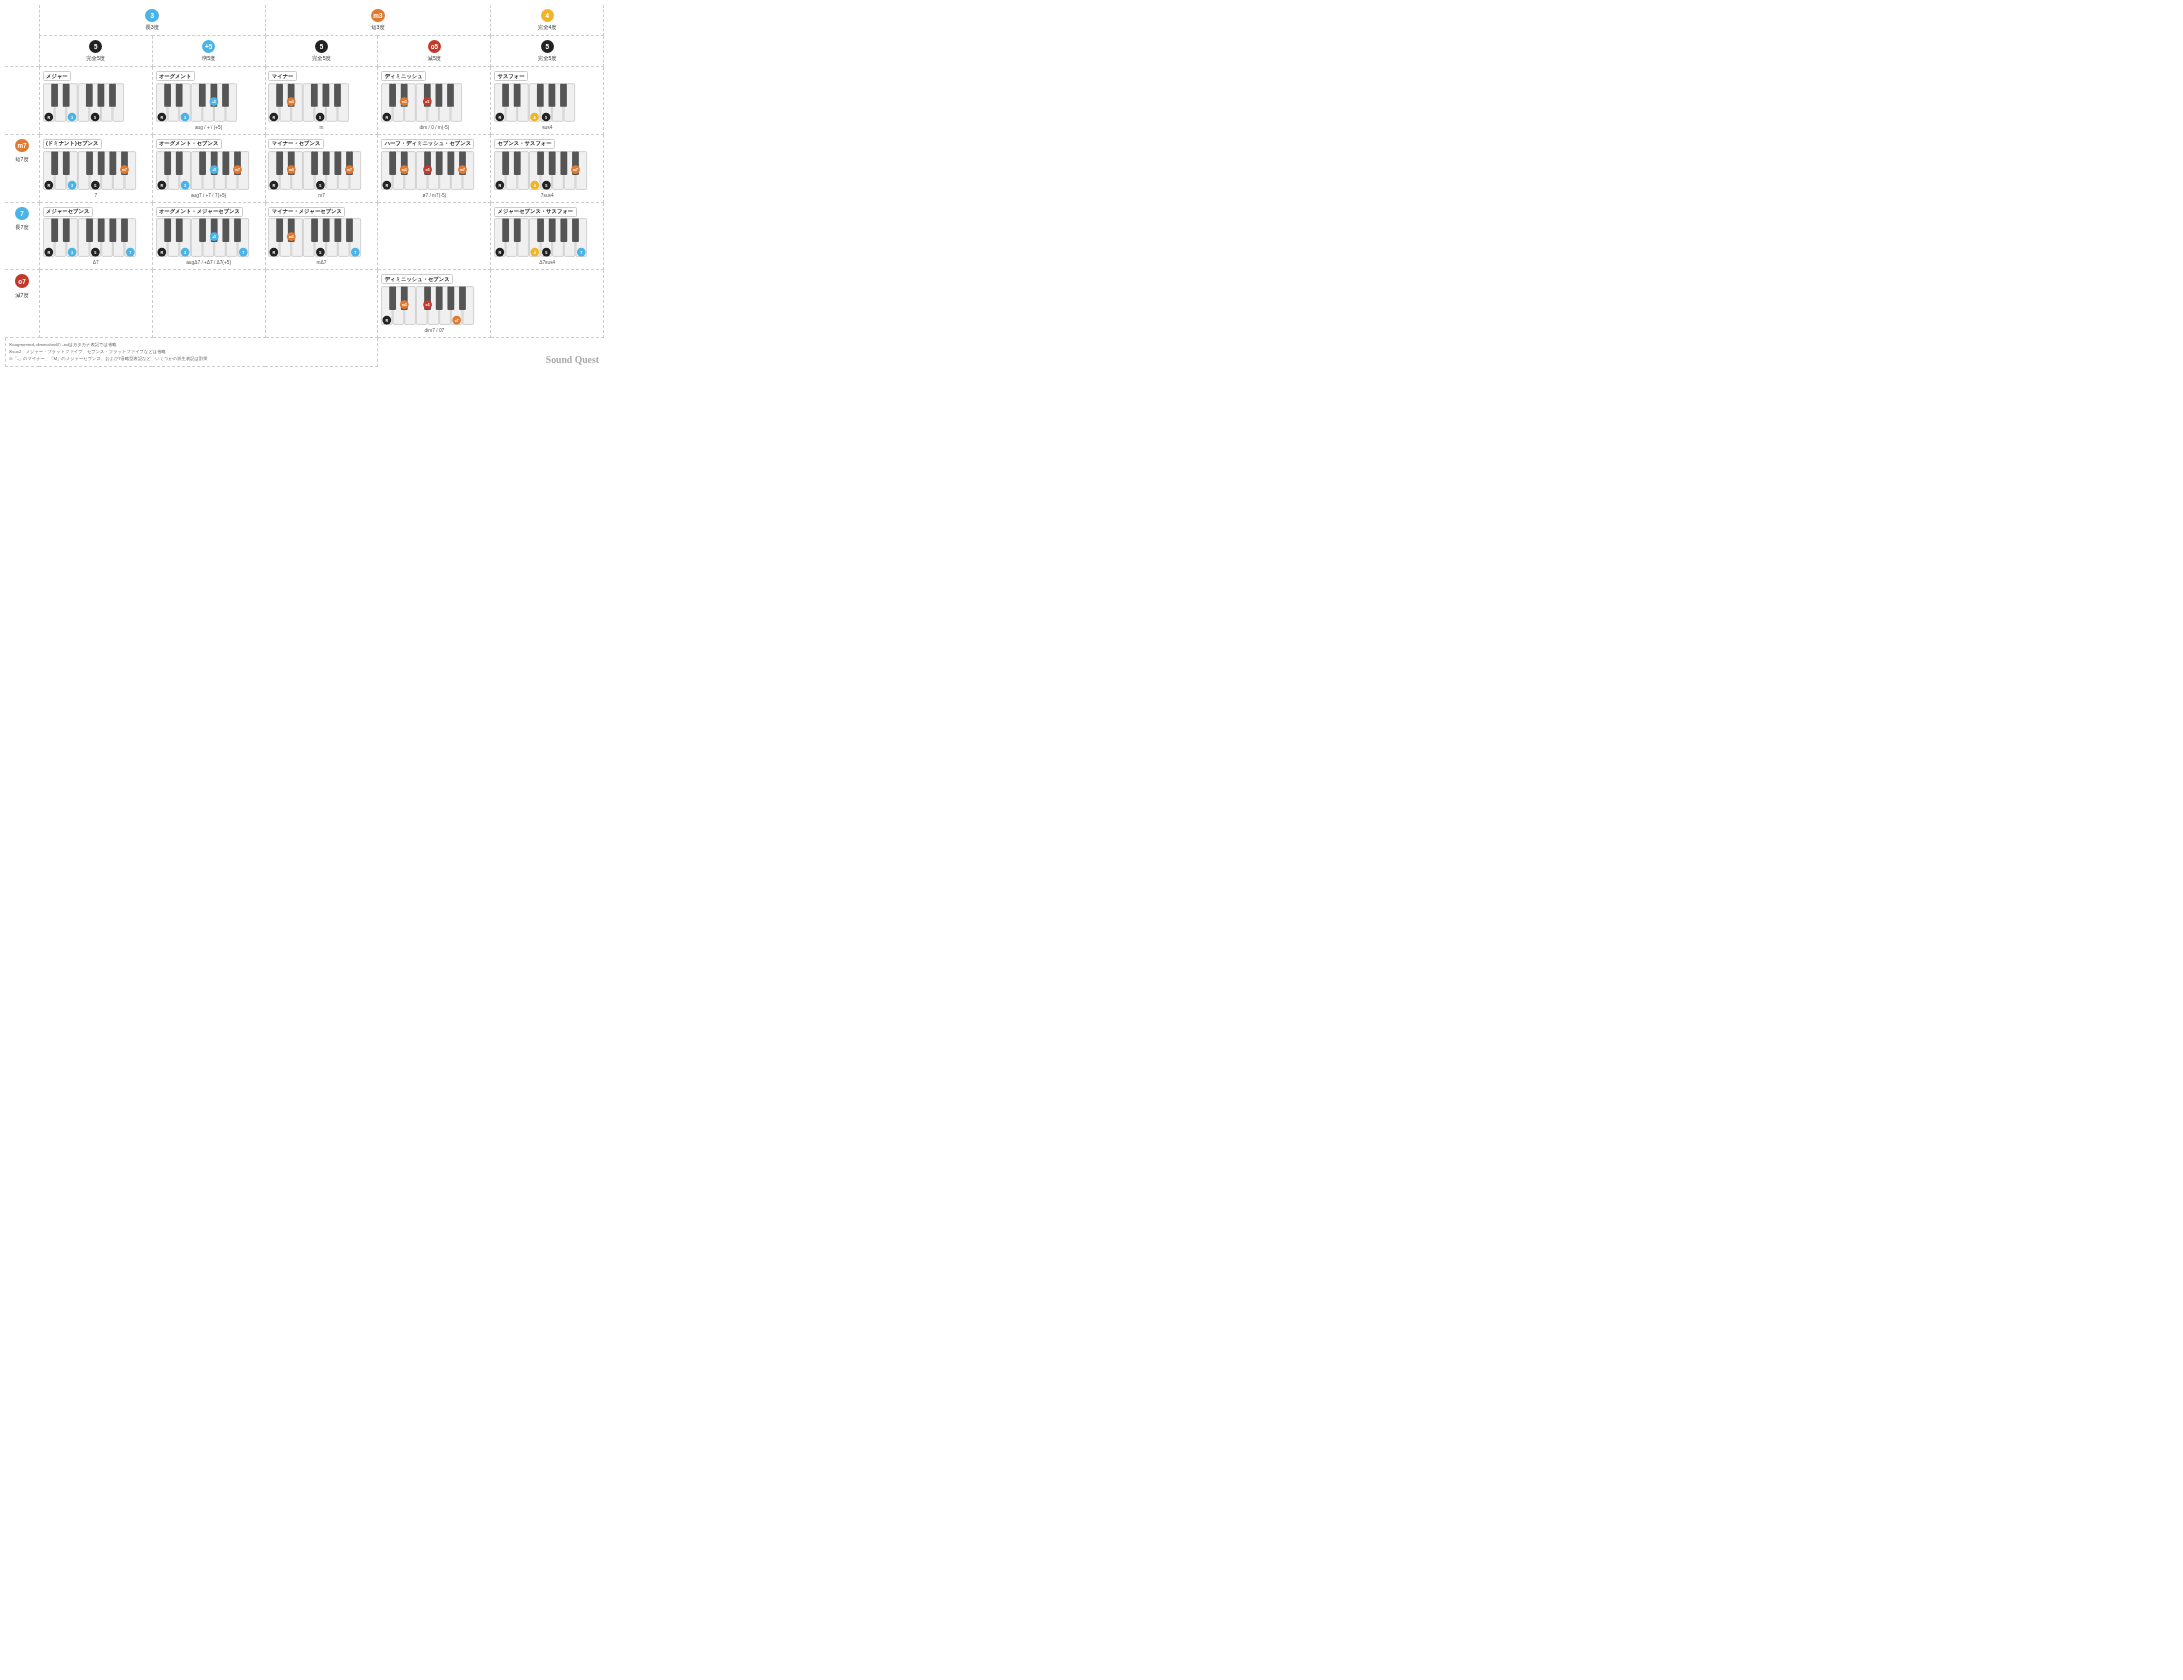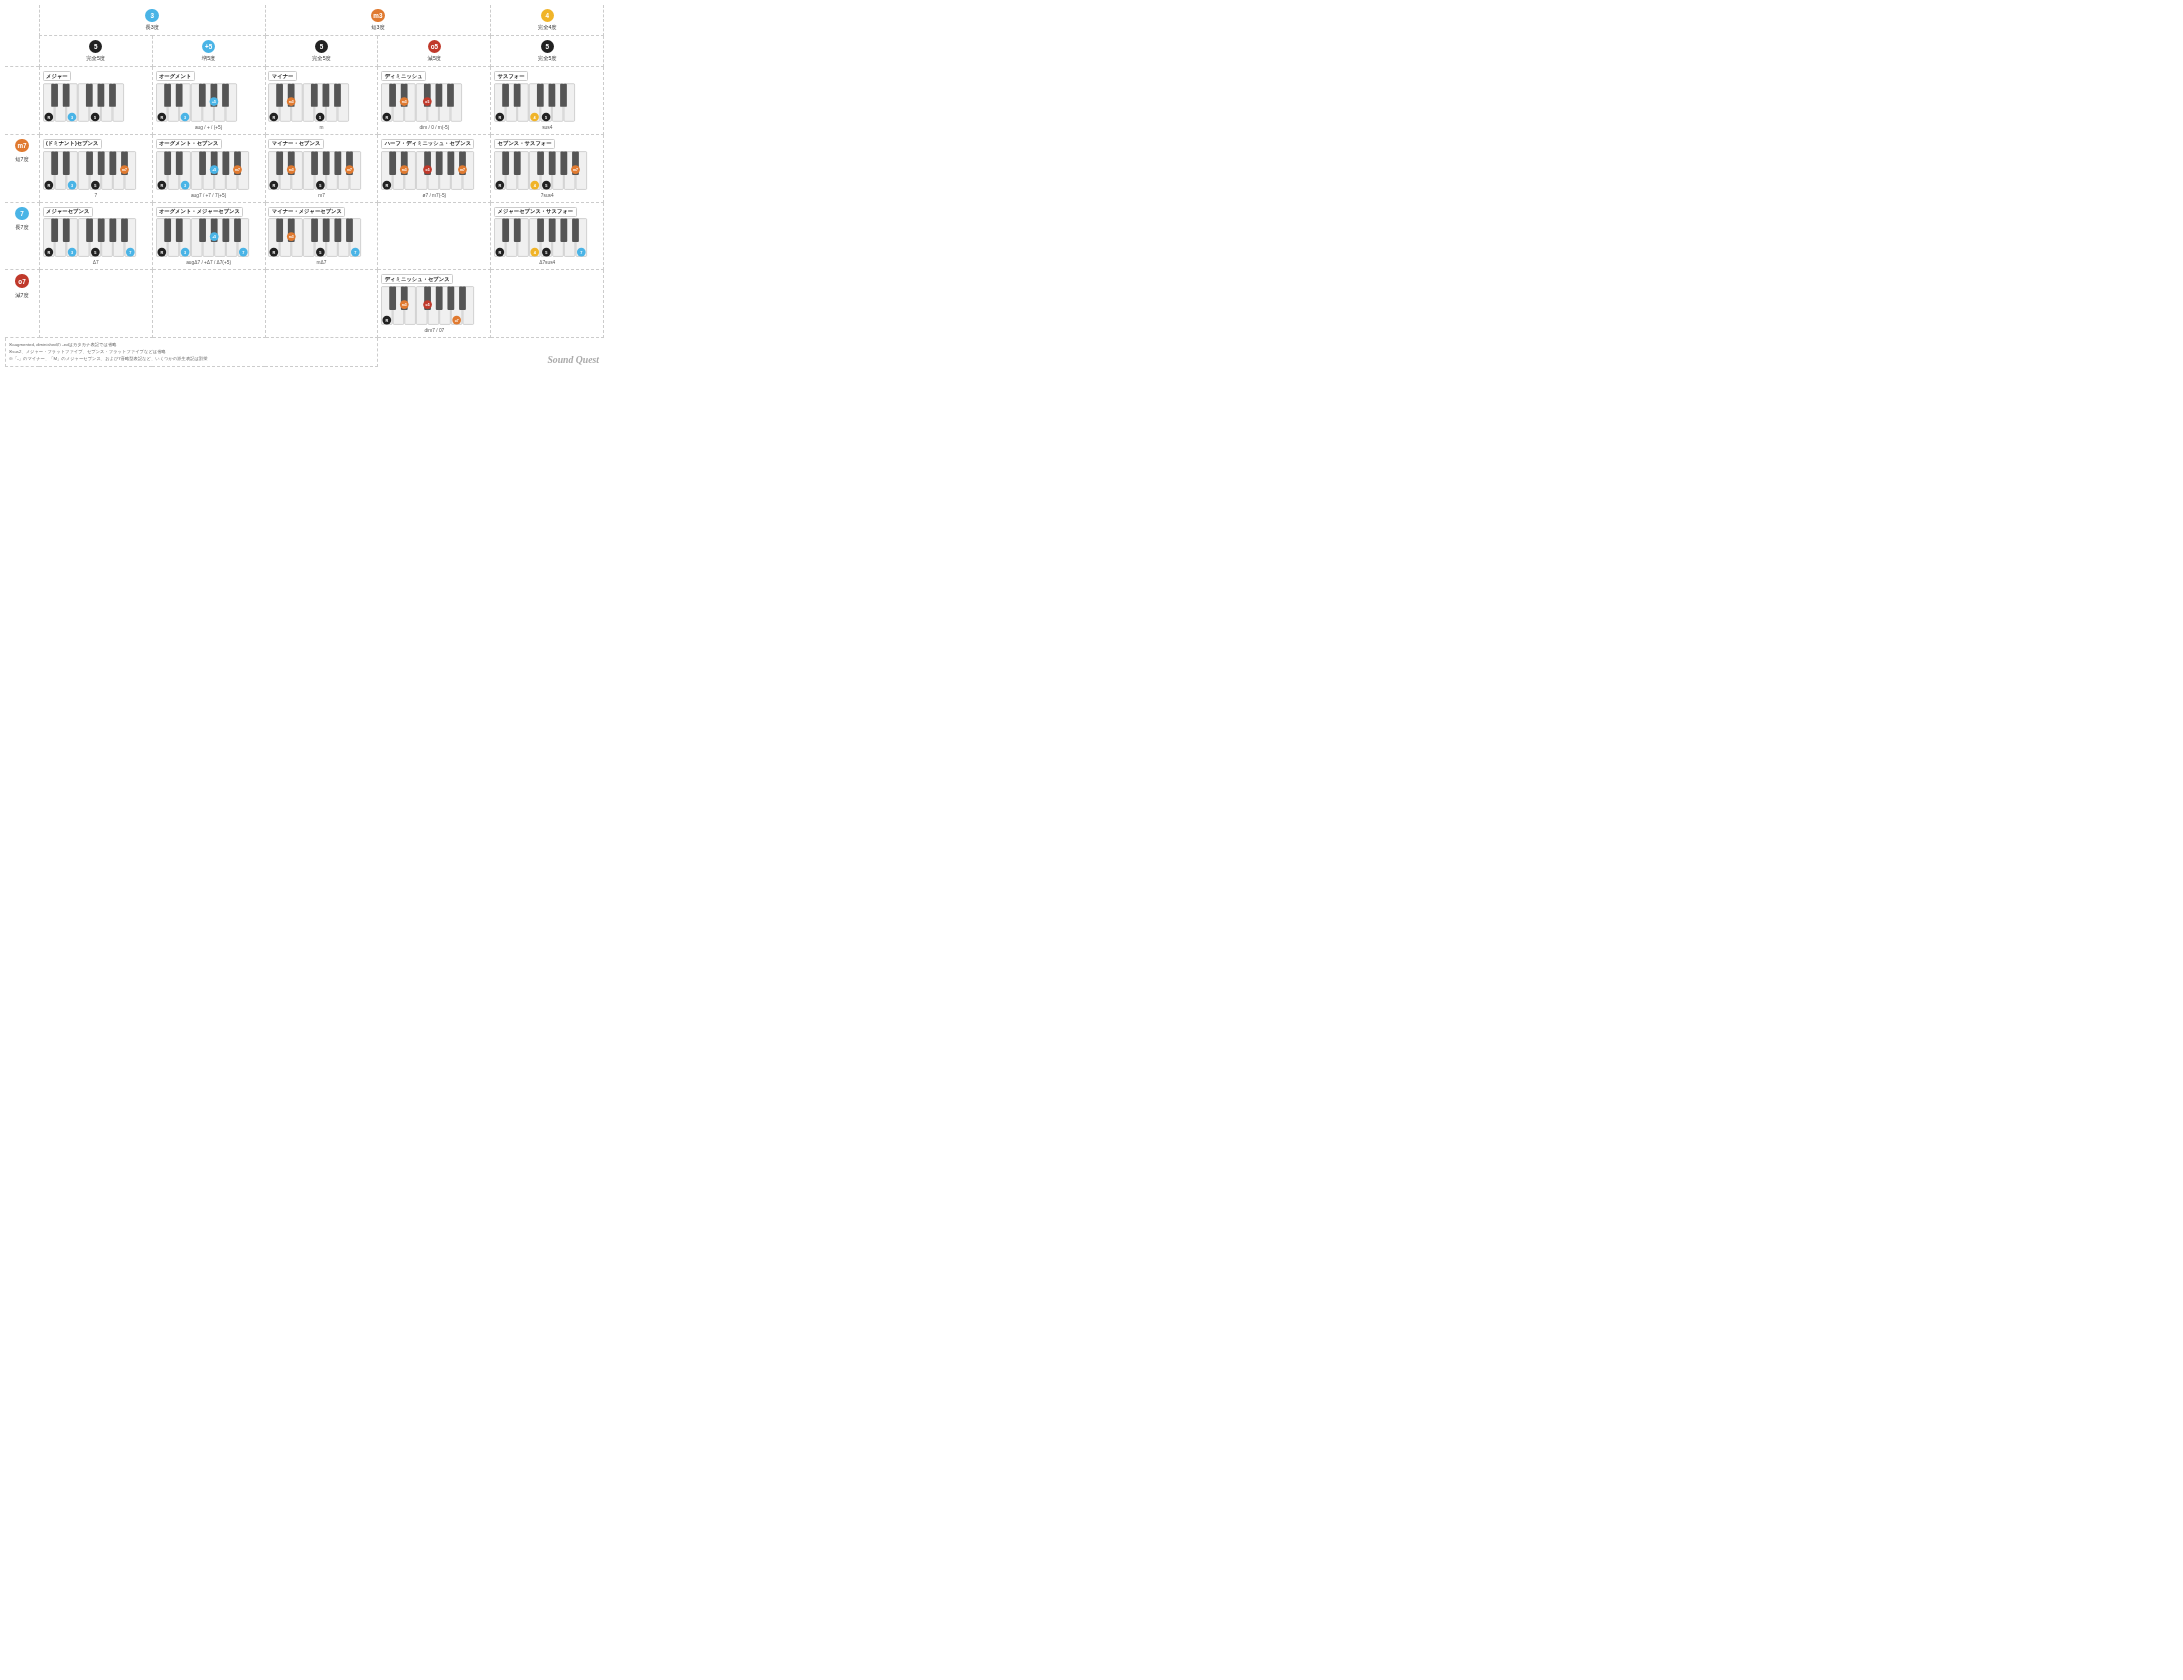--- a/index.html
+++ b/index.html
@@ -705,19 +705,19 @@
     </td>
     <td style="border:0.5px dashed #ccc;"></td>
   </tr>
 
   <tr>
     <td colspan="4" class="footer-notes">
       <div>※augmented, diminishedの -edはカタカナ表記では省略</div>
       <div>※sus2、メジャー・フラットファイブ、セブンス・フラットファイブなどは省略</div>
       <div>※「-」のマイナー、「M」のメジャーセブンス、および7音略型表記など、いくつかの派生表記は割愛</div>
     </td>
-    <td colspan="2" style="border:none; text-align:right; vertical-align:bottom; padding-bottom:1.9px; padding-right:4.8px;font-style:italic;">
+    <td colspan="2" style="border:none; text-align:right; vertical-align:bottom; padding-bottom:1.9px; padding-right:4.8px;">
       <span style="font-size:9.7px; font-weight:bold; color:#aaa; font-family: Georgia, serif;">Sound Quest</span>
     </td>
   </tr>
 </tbody>
   </table>
 
 
 </body></html>

